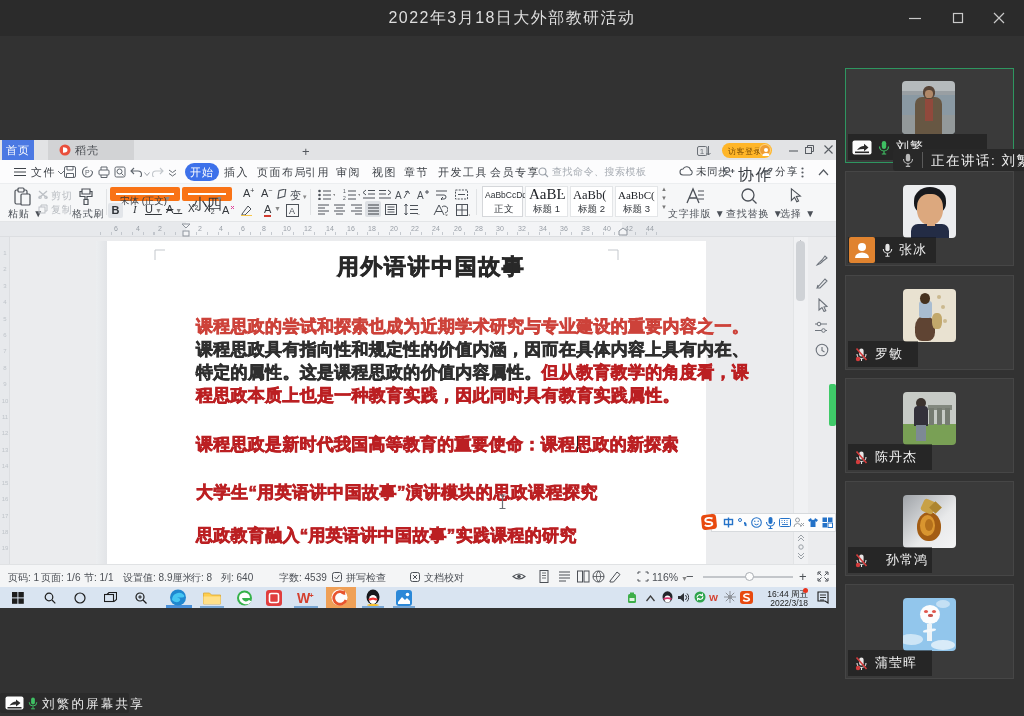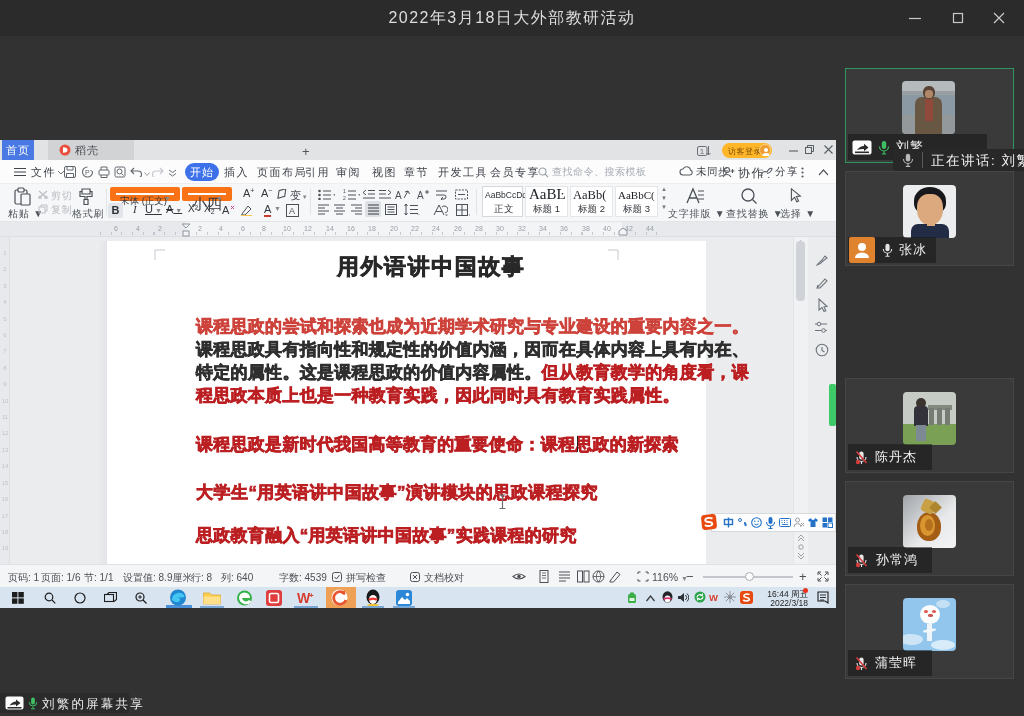--- a/index.html
+++ b/index.html
@@ -142,21 +142,21 @@
       <span class="ab mi" style="left:552px;color:#a7acb3;letter-spacing:0.5px;font-size:10px;">查找命令、搜索模板</span>
       <svg class="ab" style="left:679px;top:6px;" width="14" height="12">
           <path d="M4 9 a3 3 0 0 1 0 -6 a4 4 0 0 1 7.5 1 a2.6 2.6 0 0 1 -0.5 5 z" fill="none" stroke="#565b62" stroke-width="1.1"></path>
         </svg>
       <span class="ab mi" style="left:696px;letter-spacing:0.5px;font-size:10.5px;">未同步</span>
       <svg class="ab" style="left:722px;top:6px;" width="13" height="12">
           <circle cx="5" cy="4" r="2.5" fill="none" stroke="#565b62" stroke-width="1.1"></circle>
           <path d="M1 11 a4.5 4.5 0 0 1 8 0" fill="none" stroke="#565b62" stroke-width="1.1"></path>
           <path d="M10.5 3 v4 M8.5 5 h4" stroke="#565b62" stroke-width="1.1"></path>
         </svg>
-      <span class="ab mi" style="left:738px;font-size:12px;">协作</span>
+      <span class="ab mi" style="left:738px;font-size:16px;">协作</span>
       <svg class="ab" style="left:760px;top:6px;" width="13" height="12">
           <path d="M7 6 C 9 2 11 2 12 2.5 C 11.5 5.5 9 7 7 7.5 M7 6 a4 4 0 1 0 2 5" fill="none" stroke="#565b62" stroke-width="1.1"></path>
         </svg>
       <span class="ab mi" style="left:775px;font-size:10.5px;">分享</span>
       <svg class="ab" style="left:801px;top:7px;" width="3" height="11">
           <circle cx="1.5" cy="1.5" r="1.1" fill="#565b62"></circle>
           <circle cx="1.5" cy="5.5" r="1.1" fill="#565b62"></circle>
           <circle cx="1.5" cy="9.5" r="1.1" fill="#565b62"></circle>
         </svg>
       <svg class="ab" style="left:818px;top:9px;" width="11" height="7">
@@ -659,20 +659,41 @@
             <path d="M1 17 a7 5.5 0 0 1 14 0 z" fill="#fff"></path>
           </svg>
       </div>
       <svg style="margin-left:7px;" width="11" height="14">
           <rect x="3.4" y="0.8" width="4.2" height="7.5" rx="2.1" fill="#e4e4e4"></rect>
           <path d="M1.3 6 a4.2 4.2 0 0 0 8.4 0 M5.5 10.8 v2.2 M3.4 13.2 h4.2" stroke="#e4e4e4" fill="none" stroke-width="1.1"></path>
         </svg>
       <span class="nname" style="margin-left:6px;">张冰</span>
     </div>
   </div>
+  <div class="ab tile" style="top:275px;">
+    <div class="ab photo">
+      <div class="ab" style="left:0;top:0;width:53px;height:53px;background:#e9e2d1;"></div>
+      <div class="ab" style="left:12px;top:27px;width:20px;height:25px;border-radius:45% 45% 35% 35%;background:#5f4433;"></div>
+      <div class="ab" style="left:16px;top:12px;width:13px;height:17px;background:#a9bdd1;border-radius:3px;"></div>
+      <div class="ab" style="left:17px;top:4px;width:10px;height:11px;border-radius:50%;background:#46321f;"></div>
+      <div class="ab" style="left:29px;top:24px;width:10px;height:16px;background:#c2a86b;border-radius:40%;"></div>
+      <div class="ab" style="left:34px;top:6px;width:4px;height:4px;border-radius:50%;background:#cbb98f;"></div>
+      <div class="ab" style="left:38px;top:16px;width:4px;height:4px;border-radius:50%;background:#cbb98f;"></div>
+      <div class="ab" style="left:40px;top:30px;width:4px;height:4px;border-radius:50%;background:#cbb98f;"></div>
+    </div>
+    <div class="ab npill" style="width:70px;">
+      <svg style="margin-left:7px;" width="13" height="15">
+          <rect x="4.2" y="1.5" width="4.4" height="8" rx="2.2" fill="#e8e6e6"></rect>
+          <path d="M2 7 a4.5 4.5 0 0 0 9 0 M6.5 12 v2" stroke="#e8e6e6" fill="none" stroke-width="1.1"></path>
+          <path d="M1.5 1.5 L11.5 13" stroke="#d43c3c" stroke-width="1.6"></path>
+          <circle cx="3" cy="12" r="2.2" fill="#d43c3c"></circle>
+        </svg>
+      <span class="nname" style="margin-left:7px;">罗敏</span>
+    </div>
+  </div>
   <div class="ab tile" style="top:378px;">
     <div class="ab photo">
       <div class="ab" style="left:0;top:0;width:53px;height:32px;background:#c7cbc6;"></div>
       <div class="ab" style="left:0;top:32px;width:53px;height:21px;background:#79a055;"></div>
       <div class="ab" style="left:25px;top:13px;width:24px;height:5px;background:#83897f;"></div>
       <div class="ab" style="left:26px;top:16px;width:5px;height:17px;background:#767c72;"></div>
       <div class="ab" style="left:34px;top:16px;width:5px;height:17px;background:#767c72;"></div>
       <div class="ab" style="left:42px;top:16px;width:5px;height:17px;background:#767c72;"></div>
       <div class="ab" style="left:13px;top:6px;width:10px;height:10px;border-radius:50%;background:#3b332e;"></div>
       <div class="ab" style="left:11px;top:14px;width:14px;height:20px;border-radius:4px 4px 0 0;background:#33313a;"></div>
@@ -697,21 +718,21 @@
       <div class="ab" style="left:19px;top:5px;width:13px;height:13px;background:#c8a146;transform:rotate(25deg);border-radius:3px;"></div>
       <div class="ab" style="left:28px;top:8px;width:9px;height:9px;background:#ad852f;transform:rotate(45deg);"></div>
     </div>
     <div class="ab npill" style="width:84px;">
       <svg style="margin-left:7px;" width="13" height="15">
           <rect x="4.2" y="1.5" width="4.4" height="8" rx="2.2" fill="#e8e6e6"></rect>
           <path d="M2 7 a4.5 4.5 0 0 0 9 0 M6.5 12 v2" stroke="#e8e6e6" fill="none" stroke-width="1.1"></path>
           <path d="M1.5 1.5 L11.5 13" stroke="#d43c3c" stroke-width="1.6"></path>
           <circle cx="3" cy="12" r="2.2" fill="#d43c3c"></circle>
         </svg>
-      <span class="nname" style="margin-left:8px;">孙常鸿</span>
+      <span class="nname" style="margin-left:18px;">孙常鸿</span>
     </div>
   </div>
   <div class="ab tile" style="top:584px;">
     <div class="ab photo">
       <div class="ab" style="left:0;top:0;width:53px;height:53px;background:#92c6ec;"></div>
       <div class="ab" style="left:-4px;top:36px;width:24px;height:11px;border-radius:50%;background:#cde5f6;"></div>
       <div class="ab" style="left:28px;top:42px;width:24px;height:10px;border-radius:50%;background:#d8ebf8;"></div>
       <div class="ab" style="left:33px;top:2px;width:14px;height:8px;border-radius:50%;background:#c4e0f4;"></div>
       <div class="ab" style="left:17px;top:7px;width:20px;height:19px;border-radius:50%;background:#fcfdfd;"></div>
       <div class="ab" style="left:21px;top:12px;width:4px;height:3px;border-radius:50%;background:#e2574c;"></div>

